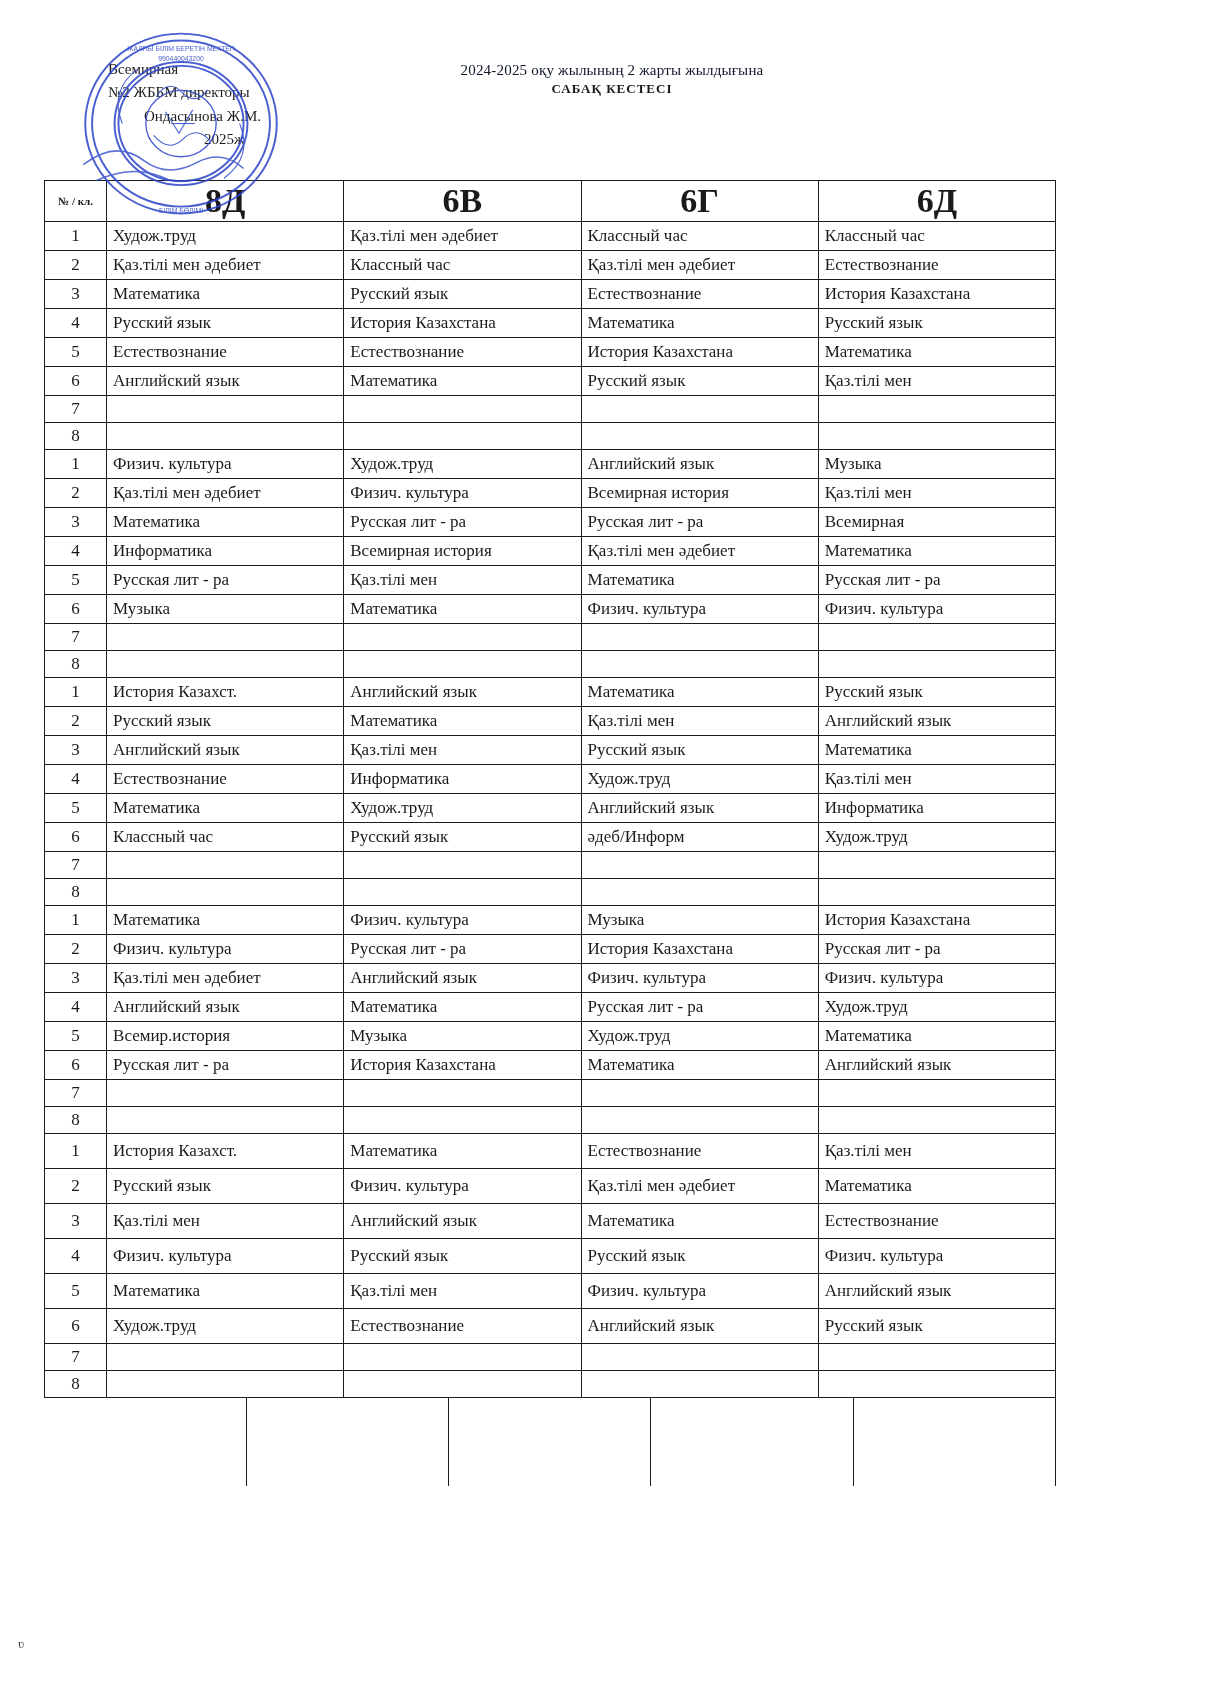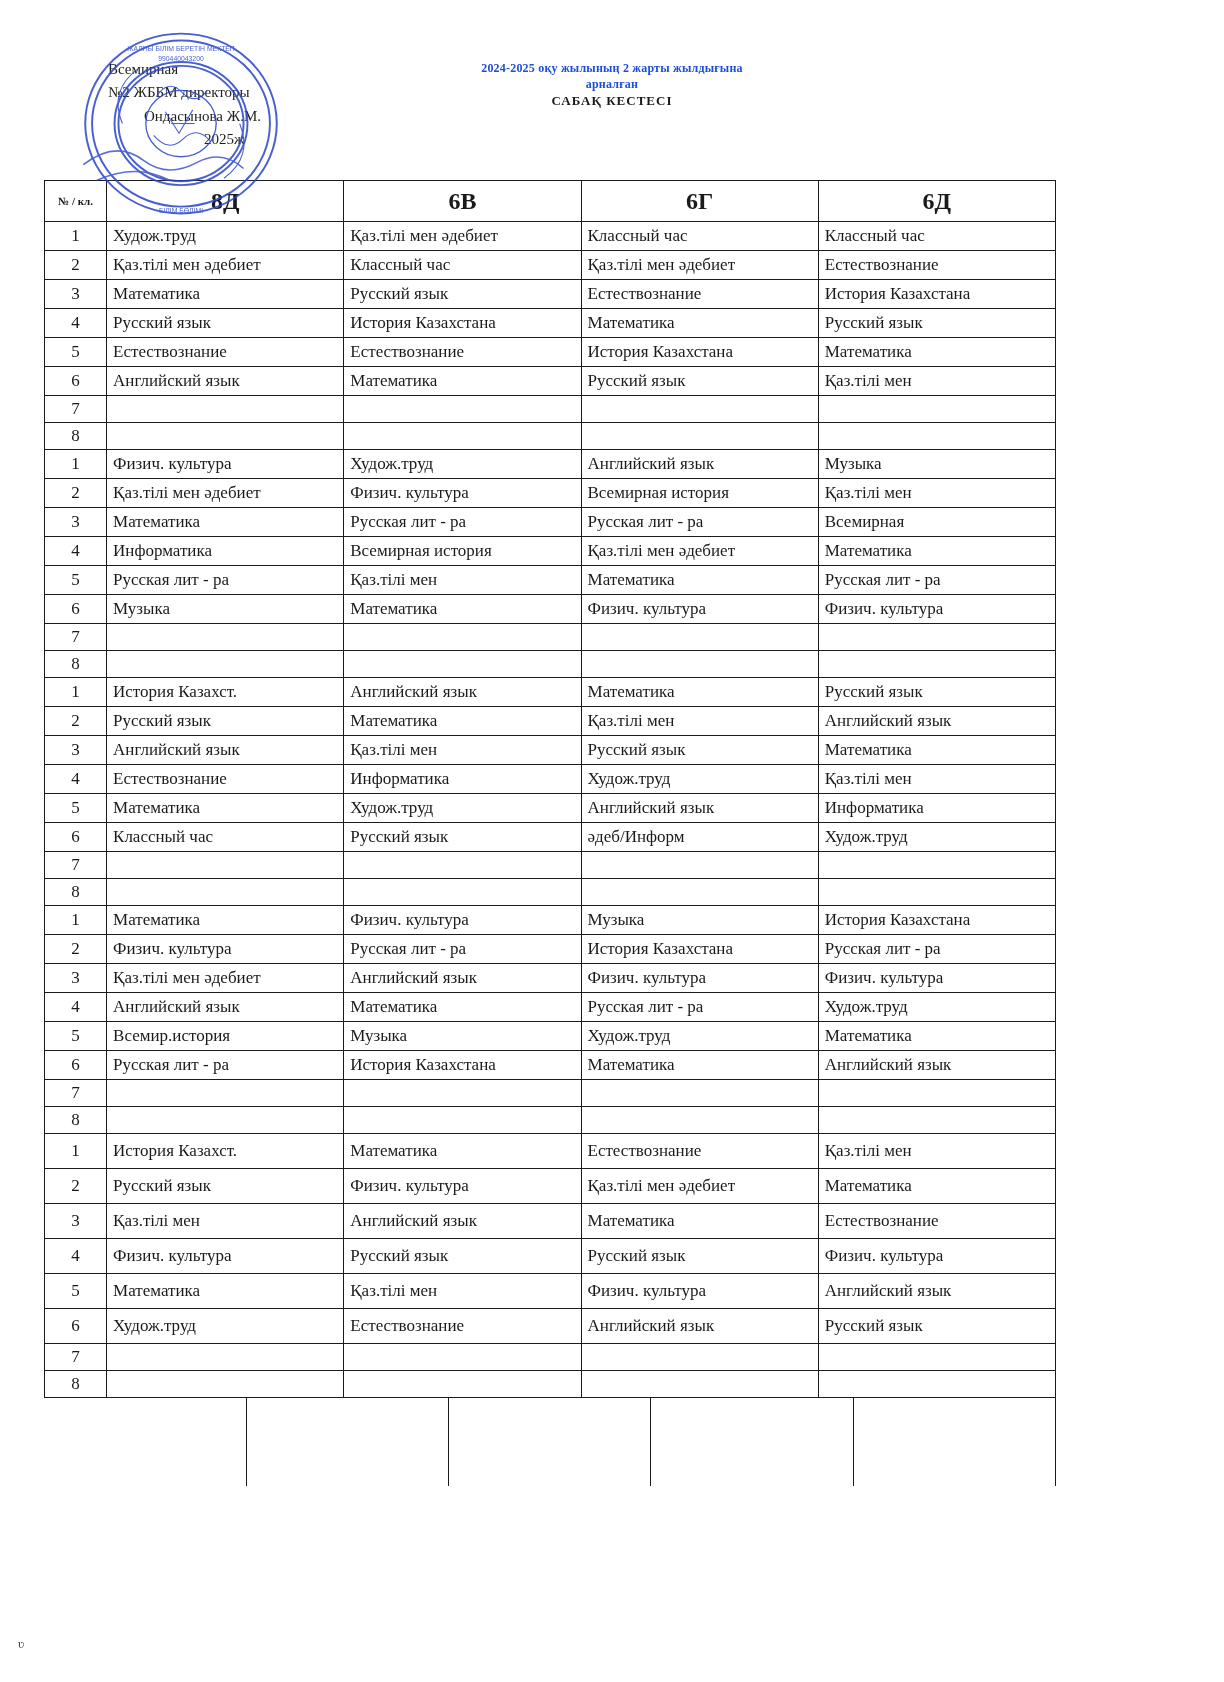--- a/index.html
+++ b/index.html
@@ -19,24 +19,24 @@
   
   .header {
     position: absolute;
     left: 0;
     top: 60px;
     width: 1224px;
     text-align: center;
     line-height: 1.35;
   }
   .header .line {
-    font-size: 12px;
-    font-weight: bold;
+    font-size: 15px;
+    font-weight: normal;
     letter-spacing: .2px;
-    color: #1d4ed8;
+    color: #0f172a;
   }
   .header .title {
     font-size: 13px;
     font-weight: bold;
     letter-spacing: 1px;
   }
 
   
   .approval {
     position: absolute;
@@ -84,21 +84,21 @@
     vertical-align: middle;
     overflow: hidden;
     white-space: nowrap;
   }
   .sched th.head-num {
     font-size: 11px;
     font-weight: bold;
     text-align: center;
   }
   .sched th.head-cls {
-    font-size: 24px;
+    font-size: 34px;
     font-weight: bold;
     text-align: center;
     height: 40px;
     margin-left: 13px;
   }
   .sched td.num {
     text-align: center;
     font-size: 17px;
   }
   .sched tr.blank td { height: 26px; }
@@ -127,21 +127,20 @@
     top: 1636px;
     font-size: 13px;
     color: #444;
   }
 </style>
 </head>
 <body>
 
 <div class="header">
   <div class="line">2024-2025  оқу жылының 2 жарты жылдығына</div>
-  <div class="line">арналған</div>
   <div class="title">САБАҚ КЕСТЕСІ</div>
 </div>
 
 <div class="approval">
   <div>Всемирная</div>
   <div>№2 ЖББМ директоры</div>
   <div class="sig">Ондасынова Ж.М.</div>
   <div class="date">2025ж</div>
 </div>
 

